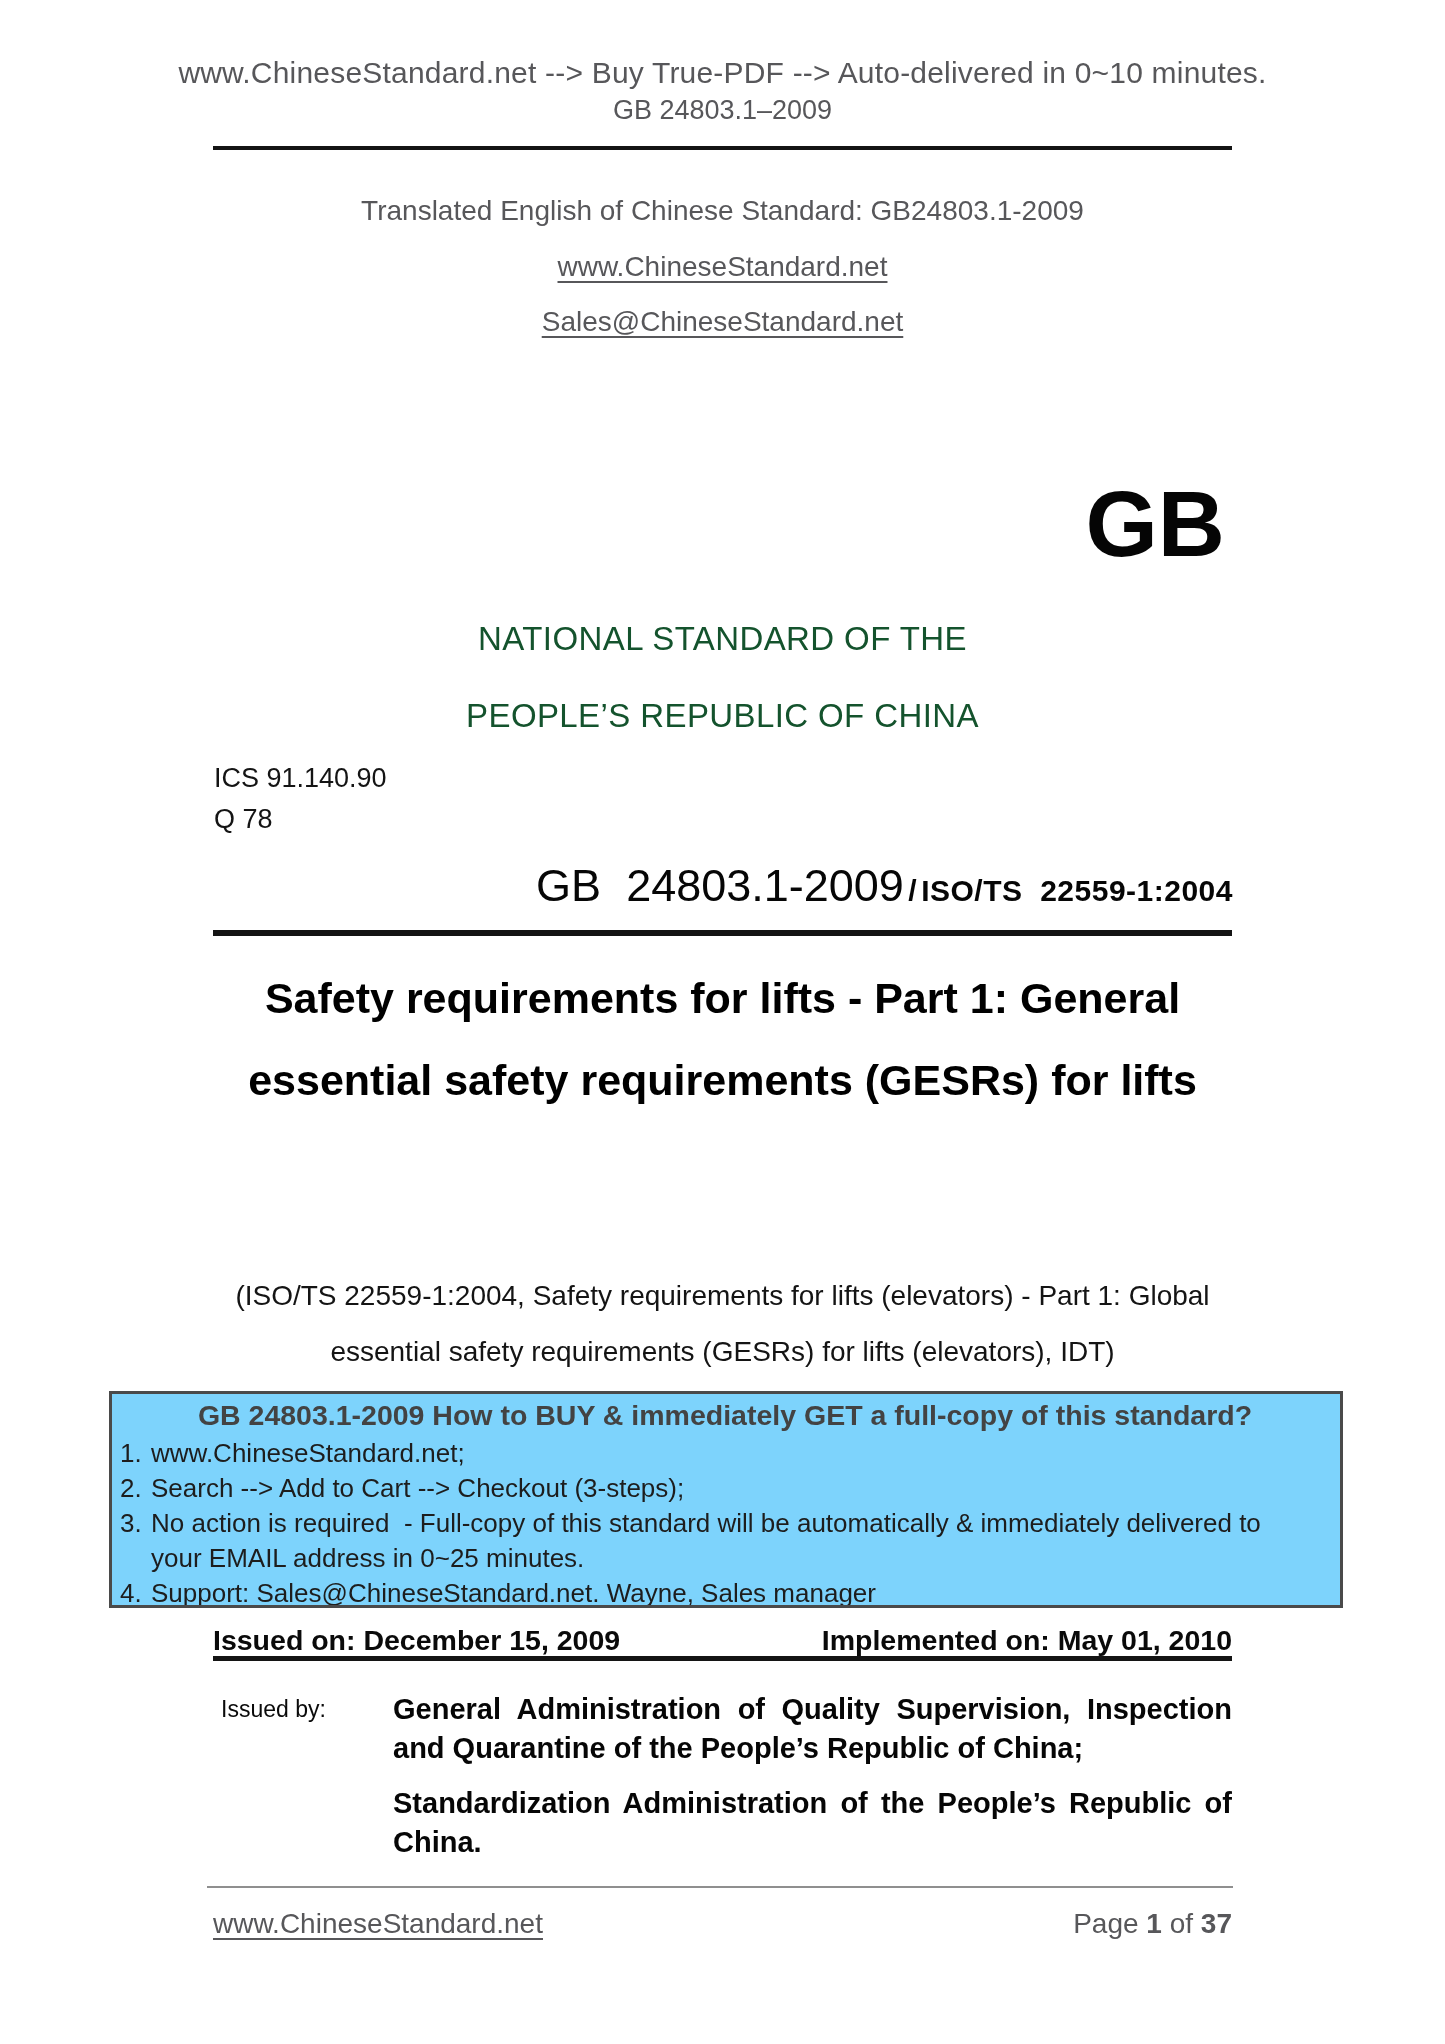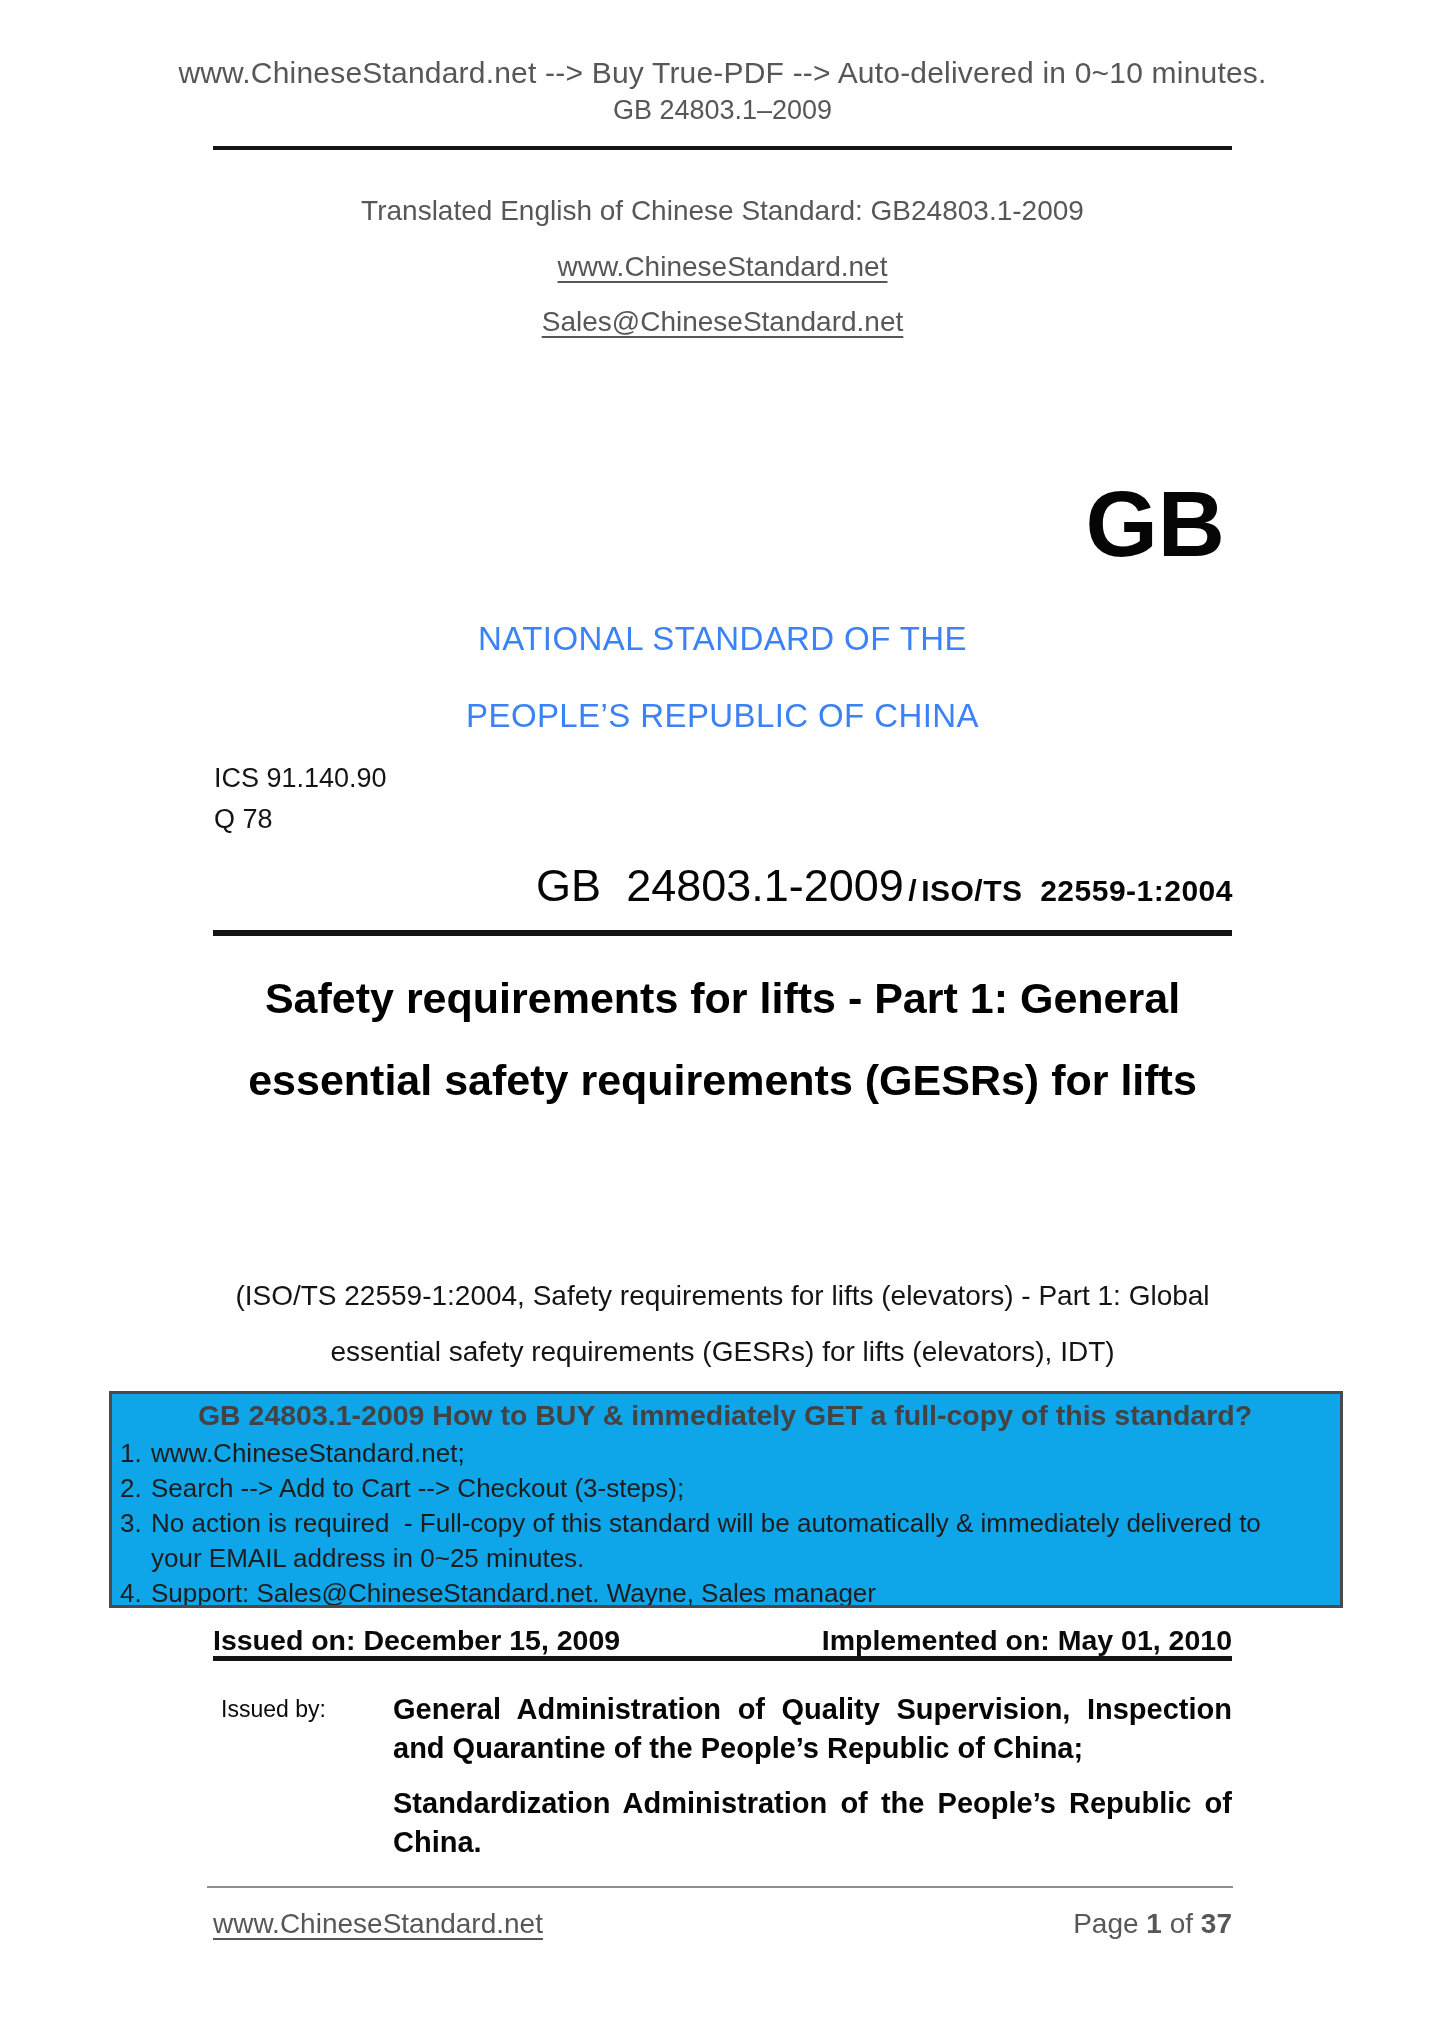--- a/index.html
+++ b/index.html
@@ -24,21 +24,21 @@
   .rule-3 { top: 1656px; left: 213px; width: 1019px; height: 5px; }
   .rule-4 { top: 1886px; left: 207px; width: 1026px; height: 2px; background: #8f8f8f; }
 
   .translated { top: 195px; font-size: 28px; }
   .link { text-decoration: underline; text-decoration-thickness: 2px; text-underline-offset: 5px; cursor: pointer; }
   .link-site  { top: 251px; font-size: 28px; }
   .link-email { top: 306px; font-size: 28px; }
 
   .gb-logo { top: 478px; right: 220px; font-size: 93px; font-weight: 700; line-height: 1; color: #050505; }
 
-  .nat-line { font-size: 33px; color: #3b82f6; letter-spacing: 0.4px; }
+  .nat-line { font-size: 33px; color: #14532d; letter-spacing: 0.4px; }
   .nat-1 { top: 620px; }
   .nat-2 { top: 697px; }
 
   .ics  { top: 763px; left: 214px; font-size: 27px; color: #141414; }
   .q78  { top: 804px; left: 214px; font-size: 27px; color: #141414; }
 
   .std-line { top: 860px; right: 212px; white-space: nowrap; color: #060606; }
   .std-big { font-size: 45px; font-weight: 400; white-space: pre; }
   .std-sep { font-size: 30px; font-weight: 700; }
   .std-iso { font-size: 30px; font-weight: 700; white-space: pre; letter-spacing: 0.5px; }
@@ -47,21 +47,21 @@
   .title-1 { top: 974px; }
   .title-2 { top: 1056px; }
 
   .note-line { font-size: 28px; color: #141414; }
   .note-1 { top: 1280px; text-align: center; }
   .note-2 { top: 1336px; }
 
   .buy-box {
     top: 1391px; left: 109px; width: 1234px; height: 217px;
     border: 3px solid #4a4a4a; box-sizing: border-box;
-    padding: 5px 10px 0 8px; overflow: hidden; background: #0ea5e9;
+    padding: 5px 10px 0 8px; overflow: hidden; background: #7dd3fc;
   }
   .box-heading {
     text-align: center; font-size: 28.5px; font-weight: 700;
     color: #434343; line-height: 33px; margin-bottom: 4px;
   }
   .box-row { display: flex; font-size: 26px; color: #1d1d1d; line-height: 35px; }
   .box-num { flex: none; width: 31px; }
   .box-text { white-space: pre; }
 
   .dates-row {

